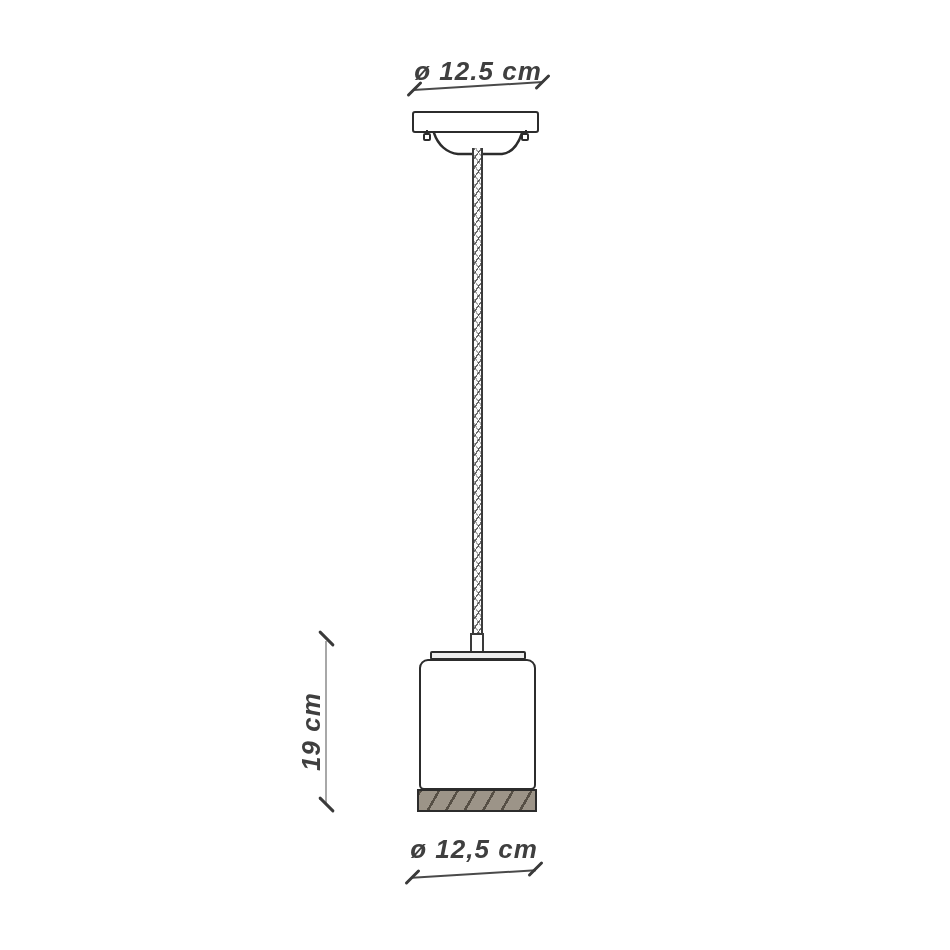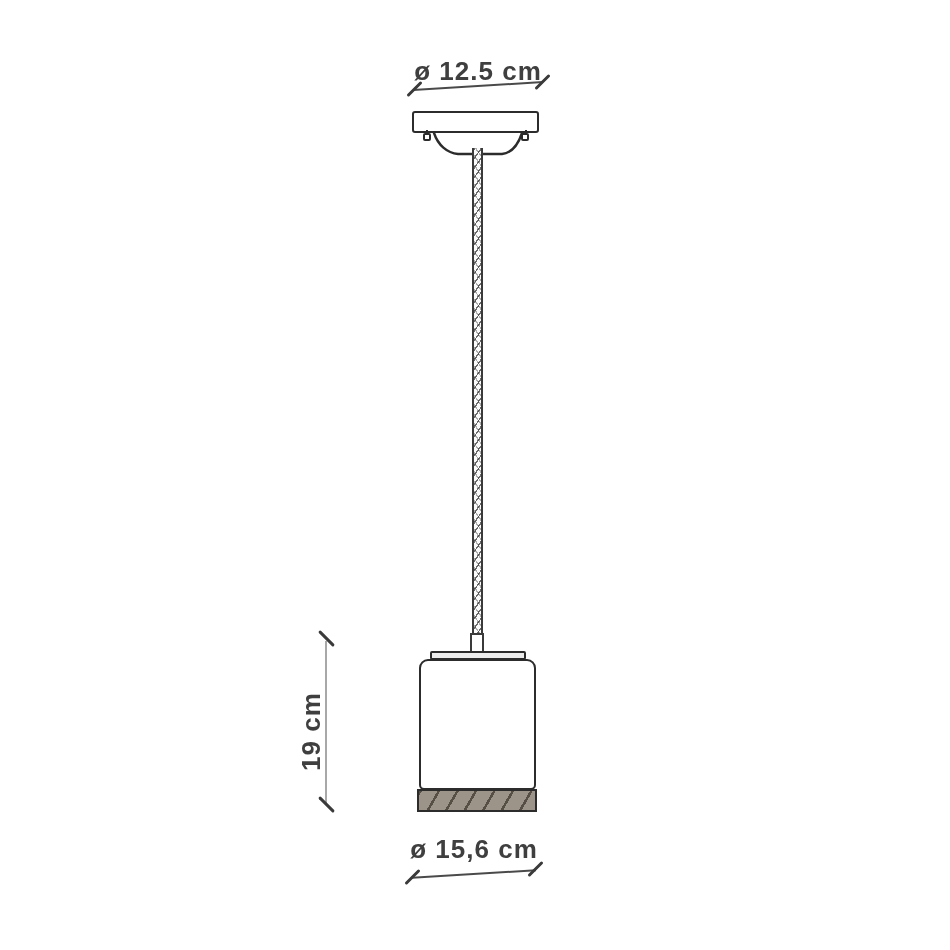--- a/index.html
+++ b/index.html
@@ -9,21 +9,21 @@
     --dimension-tick:#3a3a3a;
     --extension-line:#a8a8a8;
     --label-text:#3f3f3f;
     --base-band-fill:#9c9488;
     --base-band-hatch:#564f45;
     --cap-fill:#ededed;
   }
   html,body{margin:0;padding:0;background:var(--background);}
   .canvas{
     position:relative;width:874px;height:950px;background:var(--background);
-    font-family:"Liberation Sans","DejaVu Sans",sans-serif;overflow:hidden;
+    font-family:"Liberation Sans","DejaVu Sans",sans-serif;overflow:hidden;font-style:italic;
   }
   .abs{position:absolute;}
   .dim-label{
     color:var(--label-text);font-size:26px;font-weight:700;letter-spacing:1px;
     text-align:center;white-space:nowrap;
   }
   .dim-line-h{
     height:0;border-top:2px solid var(--dimension-line);
   }
   .tick{
@@ -95,18 +95,18 @@
   <div class="abs socket"></div>
   <div class="abs shade-cap"></div>
   <div class="abs shade-body"></div>
   <div class="abs base-band"></div>
 
   <div class="abs ext-line-v" style="left:325px;top:641px;height:162px;"></div>
   <div class="abs tick tick-back" style="left:325px;top:628px;height:21px;"></div>
   <div class="abs tick tick-back" style="left:325px;top:794px;height:21px;"></div>
   <div class="abs dim-label" style="left:266px;top:716px;width:90px;transform:rotate(-90deg);">19 cm</div>
 
-  <div class="abs dim-label" style="left:394px;top:834px;width:160px;">ø 15,6 cm</div>
+  <div class="abs dim-label" style="left:394px;top:834px;width:160px;">ø 12,5 cm</div>
   <div class="abs dim-line-h" style="left:412px;top:873px;width:124px;transform:rotate(-3.5deg);"></div>
   <div class="abs tick tick-fwd" style="left:411px;top:867px;"></div>
   <div class="abs tick tick-fwd" style="left:534px;top:859px;"></div>
 
 </div>
 
 </body></html>

